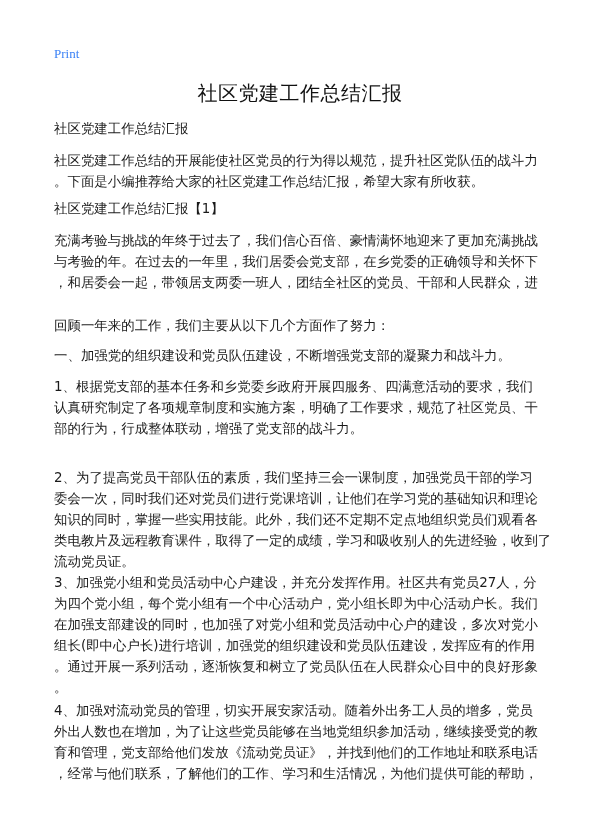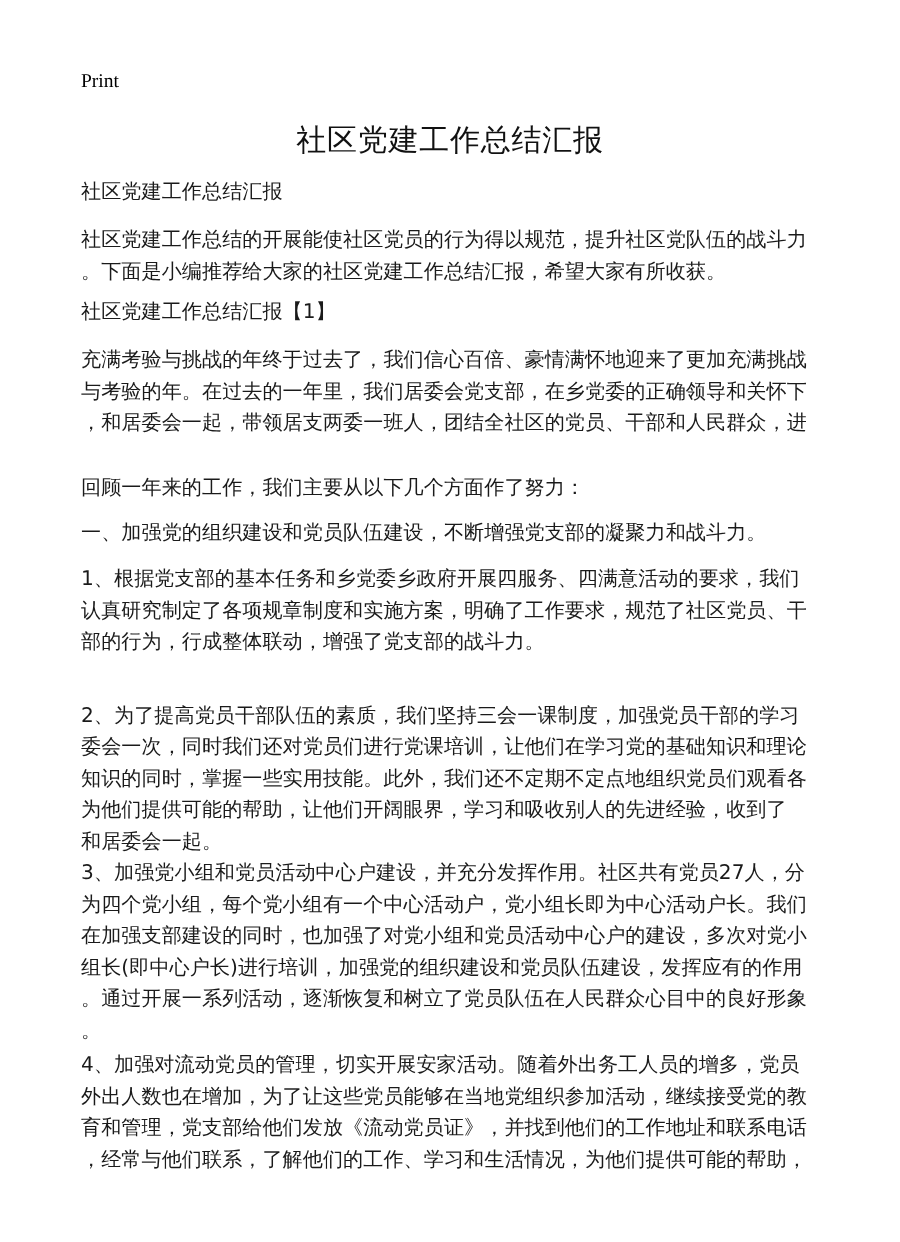--- a/index.html
+++ b/index.html
@@ -20,21 +20,21 @@
       left: 54px;
       top: 0;
       width: 500px;
     }
     .print-label {
       position: absolute;
       top: 46px;
       left: 0;
       font-family: "Liberation Serif", "DejaVu Serif", serif;
       font-size: 13px;
-      color: #000000;
+      color: #3b82f6;
     }
     .doc-title {
       position: absolute;
       top: 80px;
       left: 0;
       width: 492px;
       text-align: center;
       font-size: 20px;
       letter-spacing: 0.5px;
       color: #111;
@@ -89,22 +89,22 @@
   <div class="para" style="top:376px;">
     <span class="ln">1、根据党支部的基本任务和乡党委乡政府开展四服务、四满意活动的要求，我们</span>
     <span class="ln">认真研究制定了各项规章制度和实施方案，明确了工作要求，规范了社区党员、干</span>
     <span class="ln">部的行为，行成整体联动，增强了党支部的战斗力。</span>
   </div>
 
   <div class="para" style="top:443px;margin-top:24px;">
     <span class="ln">2、为了提高党员干部队伍的素质，我们坚持三会一课制度，加强党员干部的学习</span>
     <span class="ln">委会一次，同时我们还对党员们进行党课培训，让他们在学习党的基础知识和理论</span>
     <span class="ln">知识的同时，掌握一些实用技能。此外，我们还不定期不定点地组织党员们观看各</span>
-    <span class="ln">为他们提供可能的帮助，让他们开阔眼界，学习和吸收别人的先进经验，收到了</span>
-    <span class="ln">和居委会一起。</span>
+    <span class="ln">类电教片及远程教育课件，取得了一定的成绩，学习和吸收别人的先进经验，收到了</span>
+    <span class="ln">流动党员证。</span>
   </div>
 
   <div class="para" style="top:572px;">
     <span class="ln">3、加强党小组和党员活动中心户建设，并充分发挥作用。社区共有党员27人，分</span>
     <span class="ln">为四个党小组，每个党小组有一个中心活动户，党小组长即为中心活动户长。我们</span>
     <span class="ln">在加强支部建设的同时，也加强了对党小组和党员活动中心户的建设，多次对党小</span>
     <span class="ln">组长(即中心户长)进行培训，加强党的组织建设和党员队伍建设，发挥应有的作用</span>
     <span class="ln">。通过开展一系列活动，逐渐恢复和树立了党员队伍在人民群众心目中的良好形象</span>
     <span class="ln">。</span>
   </div>

